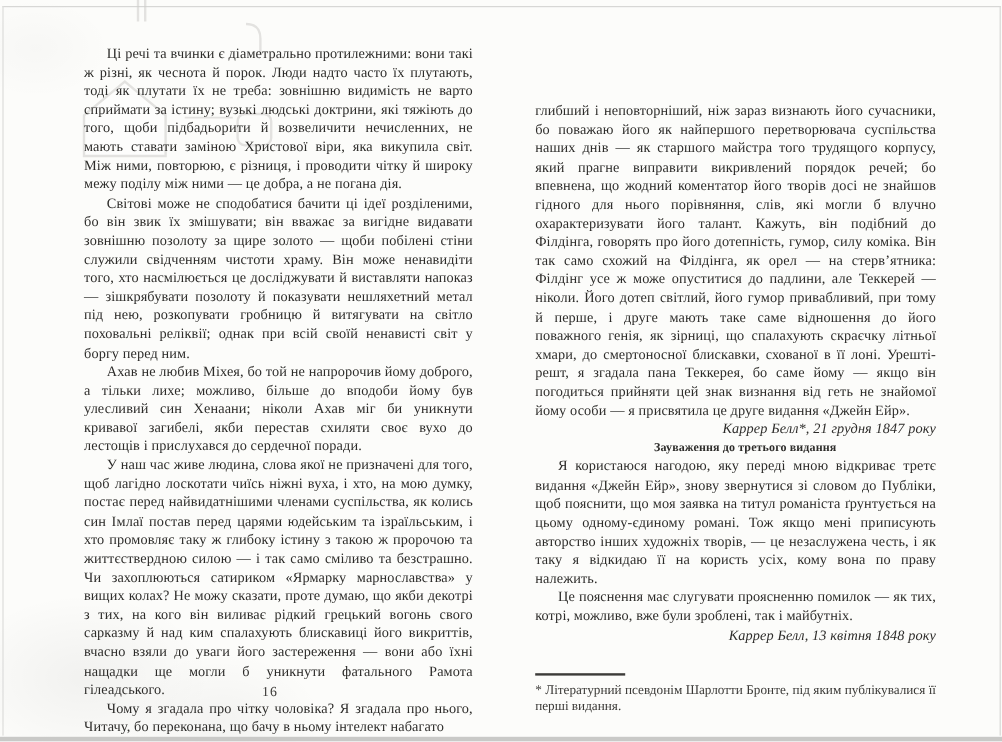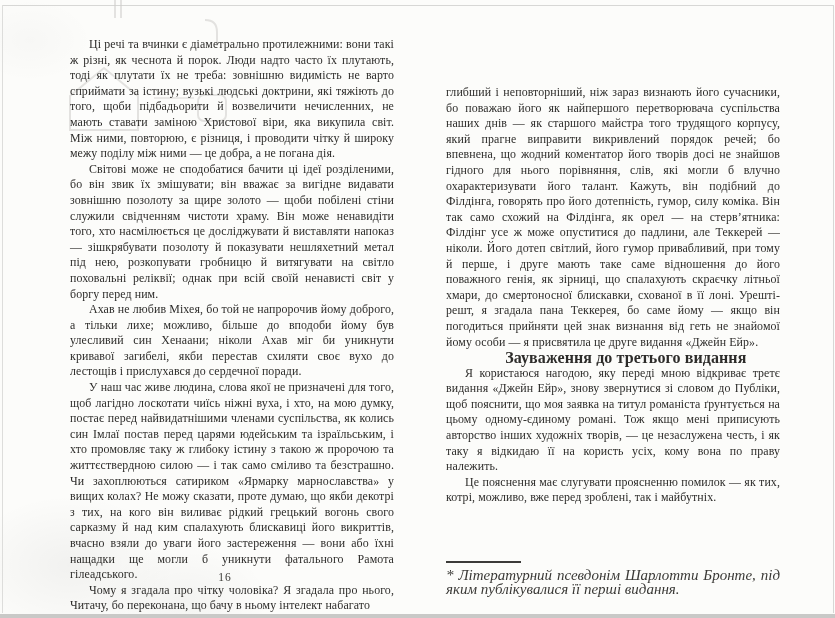--- a/index.html
+++ b/index.html
@@ -38,26 +38,26 @@
   .text-col p{margin:0;text-indent:1.6em;}
   .text-col p.noindent{text-indent:0;}
 
   .signature{
     text-align:right;font-style:italic;
     text-indent:0;margin-top:7px;
   }
   .section-heading{
     text-align:center;font-weight:bold;
     text-indent:0;margin-top:22px;margin-bottom:1px;
-    font-size:16px;
+    font-size:10px;
   }
 
   .footnote{
     position:absolute;left:44px;top:513px;width:334px;
-    font-size:15px;line-height:13.5px;text-align:justify;color:#3a3936;font-style:italic;
+    font-size:11px;line-height:13.5px;text-align:justify;color:#3a3936;
   }
   .footnote-rule{width:75px;height:2px;background:#3c3b39;margin:0 0 6px 0;}
 
   .pagenum{
     position:absolute;top:571px;left:16px;width:418px;
     text-align:center;font-size:11.5px;color:#3a3936;letter-spacing:1px;
   }
 
   
   .watermark{position:absolute;left:58px;top:0;width:175px;height:140px;pointer-events:none;opacity:.55;}
@@ -91,23 +91,25 @@
       <p>Ахав не любив Міхея, бо той не напророчив йому доброго, а тільки лихе; можливо, більше до вподоби йому був улесливий син Хенаани; ніколи Ахав міг би уникнути кривавої загибелі, якби перестав схиляти своє вухо до лестощів і прислухався до сердечної поради.</p>
       <p>У наш час живе людина, слова якої не призначені для того, щоб лагідно лоскотати чиїсь ніжні вуха, і хто, на мою думку, постає перед найвидатнішими членами суспільства, як колись син Імлаї постав перед царями юдейським та ізраїльським, і хто промовляє таку ж глибоку істину з такою ж пророчою та життєствердною силою — і так само сміливо та безстрашно. Чи захоплюються сатириком «Ярмарку марнославства» у вищих колах? Не можу сказати, проте думаю, що якби декотрі з тих, на кого він виливає рідкий грецький вогонь свого сарказму й над ким спалахують блискавиці його викриттів, вчасно взяли до уваги його застереження — вони або їхні нащадки ще могли б уникнути фатального Рамота гілеадського.</p>
       <p>Чому я згадала про чітку чоловіка? Я згадала про нього, Читачу, бо переконана, що бачу в ньому інтелект набагато</p>
     </div>
     <div class="pagenum">16</div>
   </div>
 
   <div class="page page-right">
     <div class="text-col">
       <p class="noindent">глибший і неповторніший, ніж зараз визнають його сучасники, бо поважаю його як найпершого перетворювача суспільства наших днів — як старшого майстра того трудящого корпусу, який прагне виправити викривлений порядок речей; бо впевнена, що жодний коментатор його творів досі не знайшов гідного для нього порівняння, слів, які могли б влучно охарактеризувати його талант. Кажуть, він подібний до Філдінга, говорять про його дотепність, гумор, силу коміка. Він так само схожий на Філдінга, як орел — на стерв’ятника: Філдінг усе ж може опуститися до падлини, але Теккерей — ніколи. Його дотеп світлий, його гумор привабливий, при тому й перше, і друге мають таке саме відношення до його поважного генія, як зірниці, що спалахують скраєчку літньої хмари, до смертоносної блискавки, схованої в її лоні. Урешті-решт, я згадала пана Теккерея, бо саме йому — якщо він погодиться прийняти цей знак визнання від геть не знайомої йому особи — я присвятила це друге видання «Джейн Ейр».</p>
+      <p class="signature">Каррер Белл*, 21 грудня 1847 року</p>
       <p class="section-heading">Зауваження до третього видання</p>
       <p>Я користаюся нагодою, яку переді мною відкриває третє видання «Джейн Ейр», знову звернутися зі словом до Публіки, щоб пояснити, що моя заявка на титул романіста ґрунтується на цьому одному-єдиному романі. Тож якщо мені приписують авторство інших художніх творів, — це незаслужена честь, і як таку я відкидаю її на користь усіх, кому вона по праву належить.</p>
-      <p>Це пояснення має слугувати проясненню помилок — як тих, котрі, можливо, вже перед зроблені, так і майбутніх.</p>
+      <p>Це пояснення має слугувати проясненню помилок — як тих, котрі, можливо, вже були зроблені, так і майбутніх.</p>
+      <p class="signature">Каррер Белл, 13 квітня 1848 року</p>
     </div>
     <div class="footnote">
       <div class="footnote-rule"></div>
       <div>* Літературний псевдонім Шарлотти Бронте, під яким публікувалися її перші видання.</div>
     </div>
   </div>
 
 </div>
 
 </body></html>

